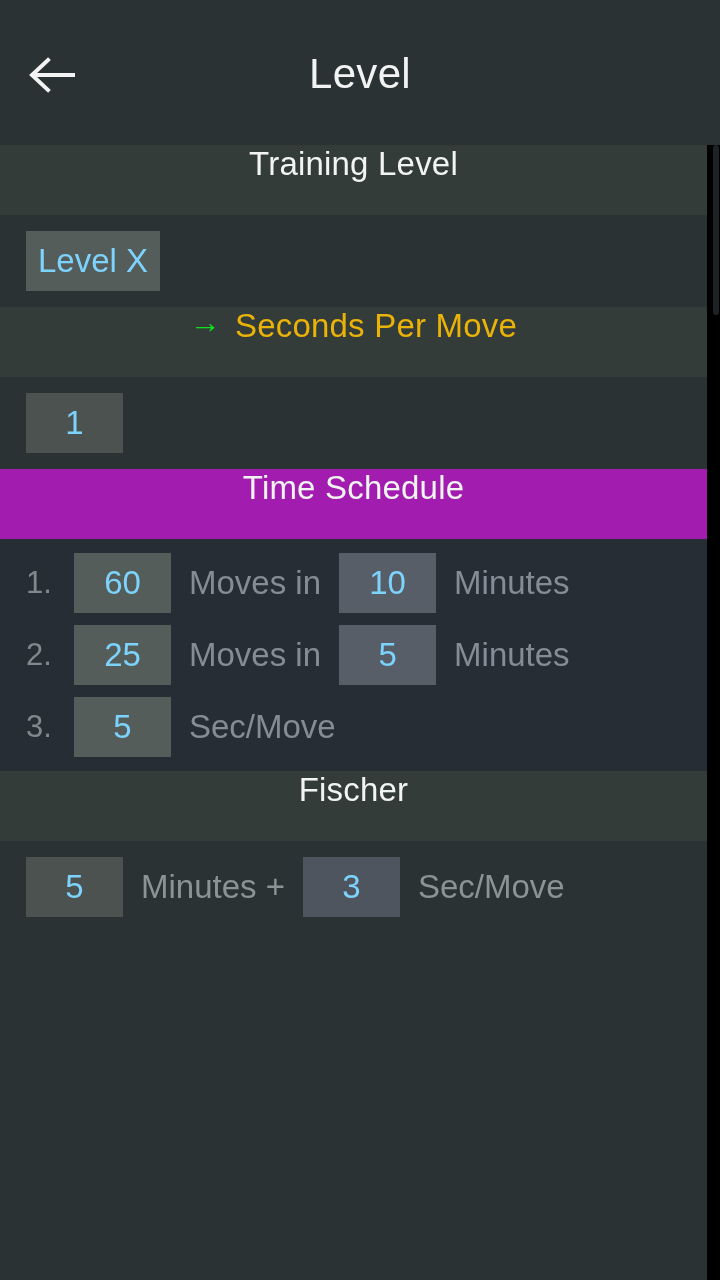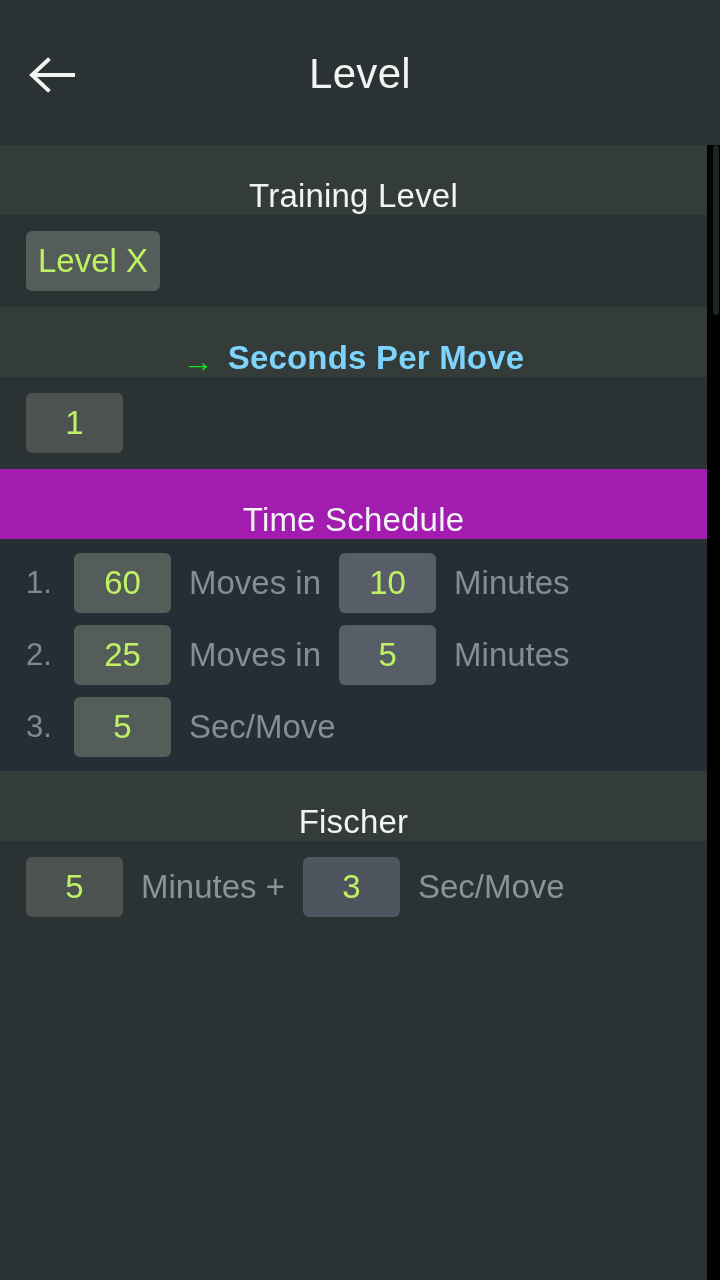--- a/index.html
+++ b/index.html
@@ -82,34 +82,34 @@
     background: #1d2224;
     border-radius: 3px;
   }
 
   
   .section-head {
     width: 707px;
     height: 70px;
     background: #343c3a;
     display: flex;
-    align-items: flex-end;
+    align-items: flex-start;
     justify-content: center;
     box-sizing: border-box;
   }
   .section-head.bluish { background: #a21caf; }
   .section-head-text {
     color: #f2f4f3;
     font-size: 33px;
     font-weight: 400;
     letter-spacing: 0.2px;
   }
   .section-head.active .section-head-text {
-    color: #7dd3fc;
-    font-weight: 700;
+    color: #eab308;
+    font-weight: 400;
   }
   .head-arrow {
     color: #10e01f;
     font-size: 31px;
     font-weight: 700;
     margin-right: 14px;
     line-height: 1;
   }
 
   
@@ -137,27 +137,26 @@
   }
 
   .chip {
     display: flex;
     align-items: center;
     justify-content: center;
     height: 60px;
     min-width: 97px;
     box-sizing: border-box;
     background: #555d5b;
-    color: #bef264;
+    color: #7dd3fc;
     font-size: 33px;
     font-weight: 400;
     padding: 0 12px;
     cursor: pointer;
     flex: none;
-    border-radius: 6px;
   }
   .chip.dim   { background: #4b5250; }
   .chip.blue  { background: #575e68; text-align: right; }
   .chip.blue-dim { background: #4e555f; }
   .chip.wide  { min-width: 128px; }
 
   .lbl {
     color: #8a9492;
     font-size: 33px;
     font-weight: 400;

